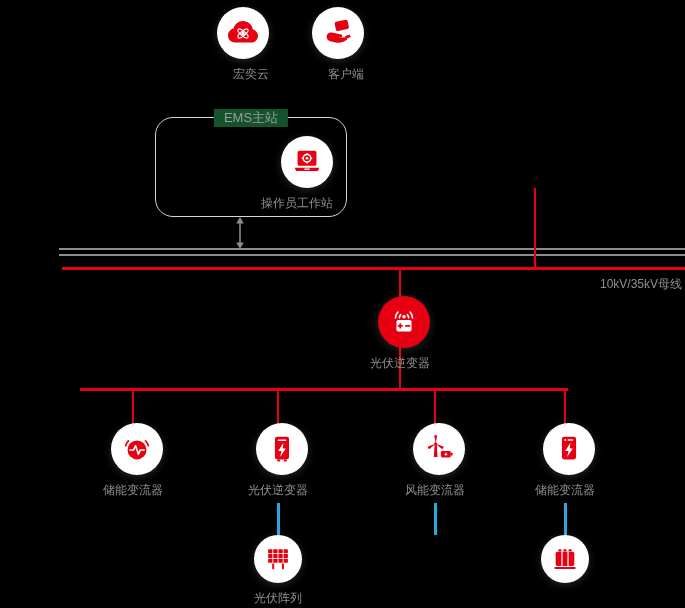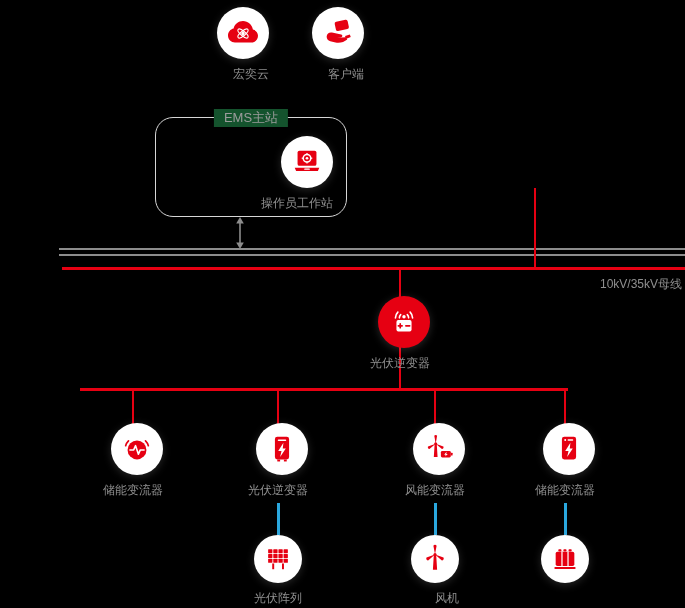--- a/index.html
+++ b/index.html
@@ -211,34 +211,20 @@
             <rect x="18.5" y="17.8" width="4.8" height="4.4" rx=".6"></rect>
             <rect x="24.3" y="17.8" width="4.8" height="4.4" rx=".6"></rect>
           <rect x="11.5" y="23" width="2.2" height="6.5"></rect>
           <rect x="22.5" y="23" width="2.2" height="6.5"></rect>
         </g>
       </svg>
     </div>
     <div class="label">光伏阵列</div>
   </div>
 
-  <div class="node" style="left:435px;top:535px;">
-    <div class="circle sm">
-      <svg viewBox="0 0 36 36" width="32" height="32">
-        <g fill="#e60012" transform="translate(18 13)">
-          <path d="M0 0 L-1.8 -10 a2.1 2.1 0 0 1 3.6 0 z"></path>
-          <path d="M0 0 L-1.8 -10 a2.1 2.1 0 0 1 3.6 0 z" transform="rotate(120)"></path>
-          <path d="M0 0 L-1.8 -10 a2.1 2.1 0 0 1 3.6 0 z" transform="rotate(240)"></path>
-          <circle r="1.8"></circle>
-          <path d="M-1.4 1 L-2.4 17 h4.8 L1.4 1z"></path>
-        </g>
-      </svg>
-    </div>
-    <div class="label">风机</div>
-  </div>
 
   <div class="node" style="left:565px;top:535px;gap:41px;">
     <div class="circle sm">
       <svg viewBox="0 0 36 36" width="32" height="32">
         <g fill="#e60012">
           <rect x="10.5" y="7" width="3.5" height="2.6" rx=".8"></rect>
           <rect x="16.2" y="7" width="3.5" height="2.6" rx=".8"></rect>
           <rect x="22" y="7" width="3.5" height="2.6" rx=".8"></rect>
           <rect x="7.5" y="9.8" width="21" height="16" rx="2"></rect>
           <rect x="6" y="27" width="24" height="2.2" rx="1.1"></rect>

